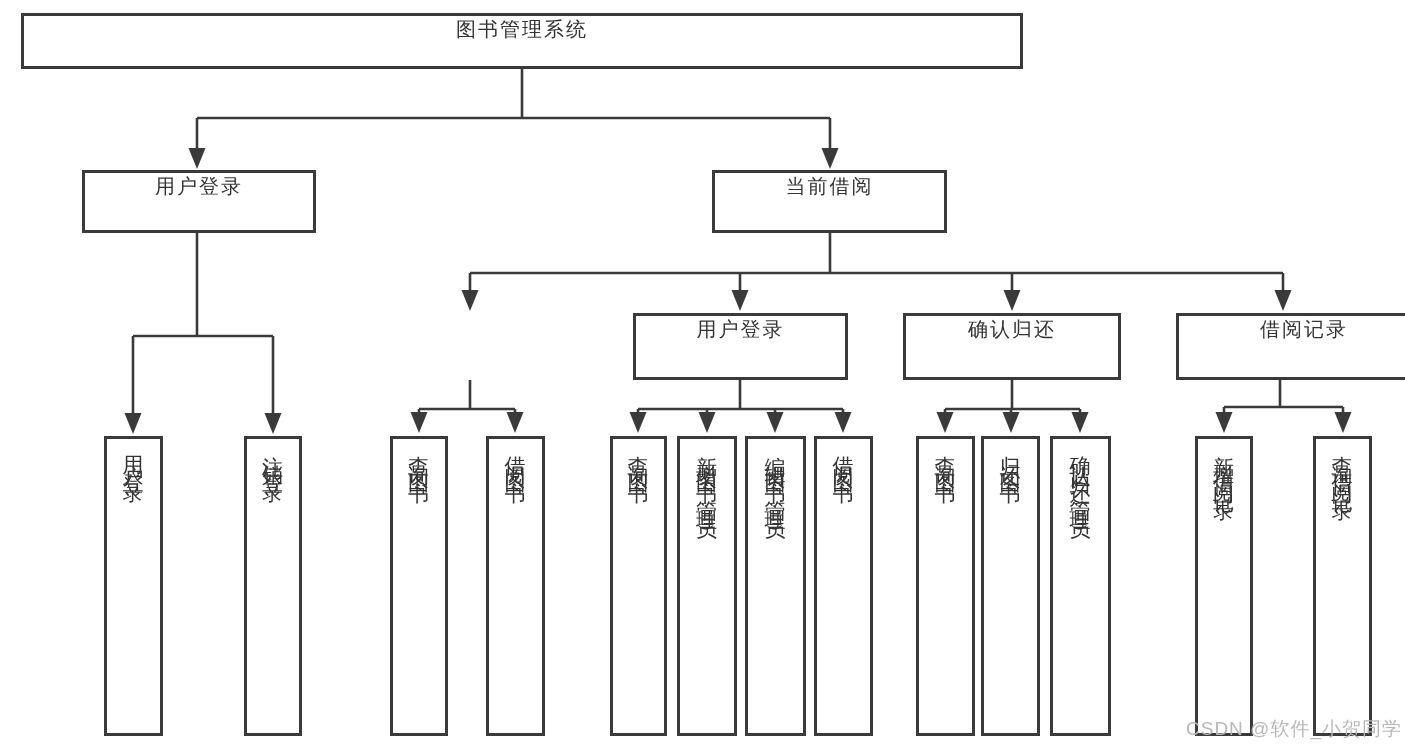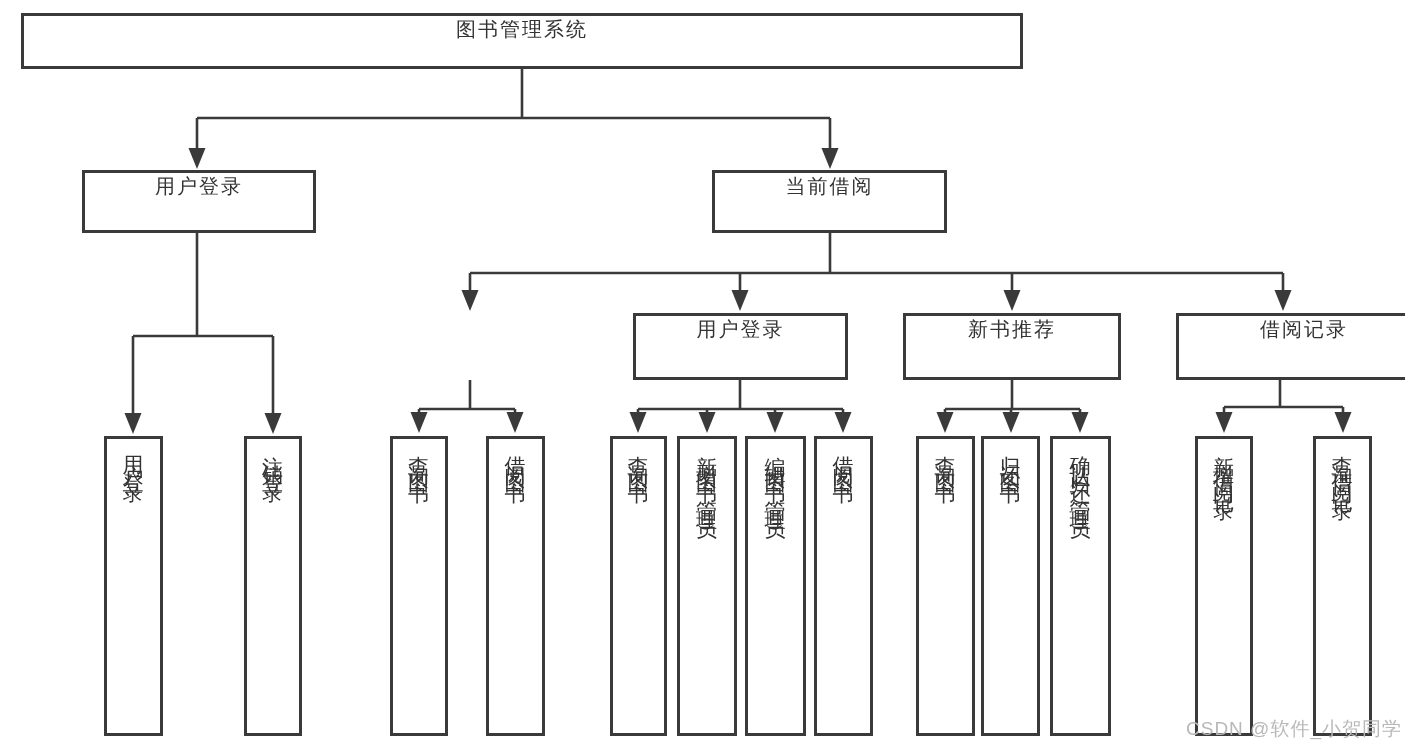--- a/index.html
+++ b/index.html
@@ -107,21 +107,21 @@
     <span>用户登录</span>
   </div>
   <div class="node hnode" style="left:712px;top:170px;width:235px;height:63px">
     <span>当前借阅</span>
   </div>
 
   <div class="node hnode" style="left:633px;top:313px;width:215px;height:67px">
     <span>用户登录</span>
   </div>
   <div class="node hnode" style="left:903px;top:313px;width:218px;height:67px">
-    <span>新书推荐</span>
+    <span>确认归还</span>
   </div>
   <div class="node hnode" style="left:1176px;top:313px;width:256px;height:67px">
     <span>借阅记录</span>
   </div>
 
   <div class="node vnode" style="left:104px;top:436px;width:59px;height:300px">
     <span>用户登录</span>
   </div>
   <div class="node vnode" style="left:244px;top:436px;width:58px;height:300px">
     <span>注销登录</span>

